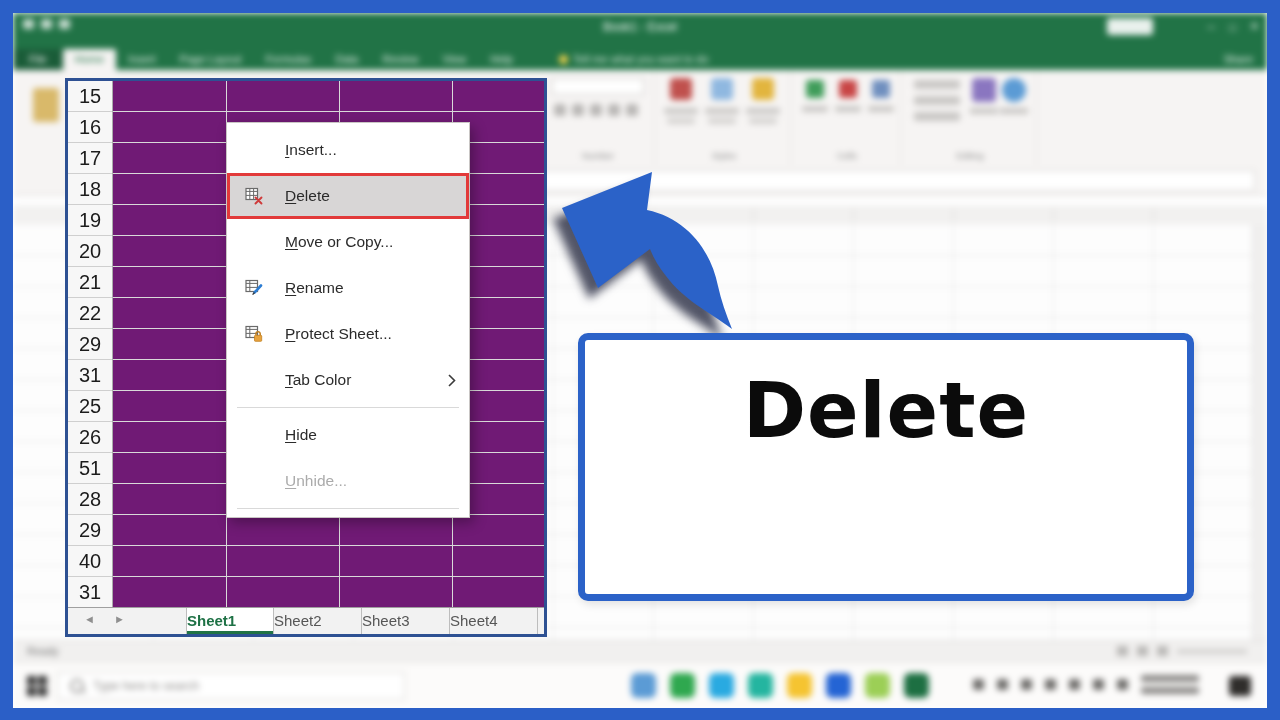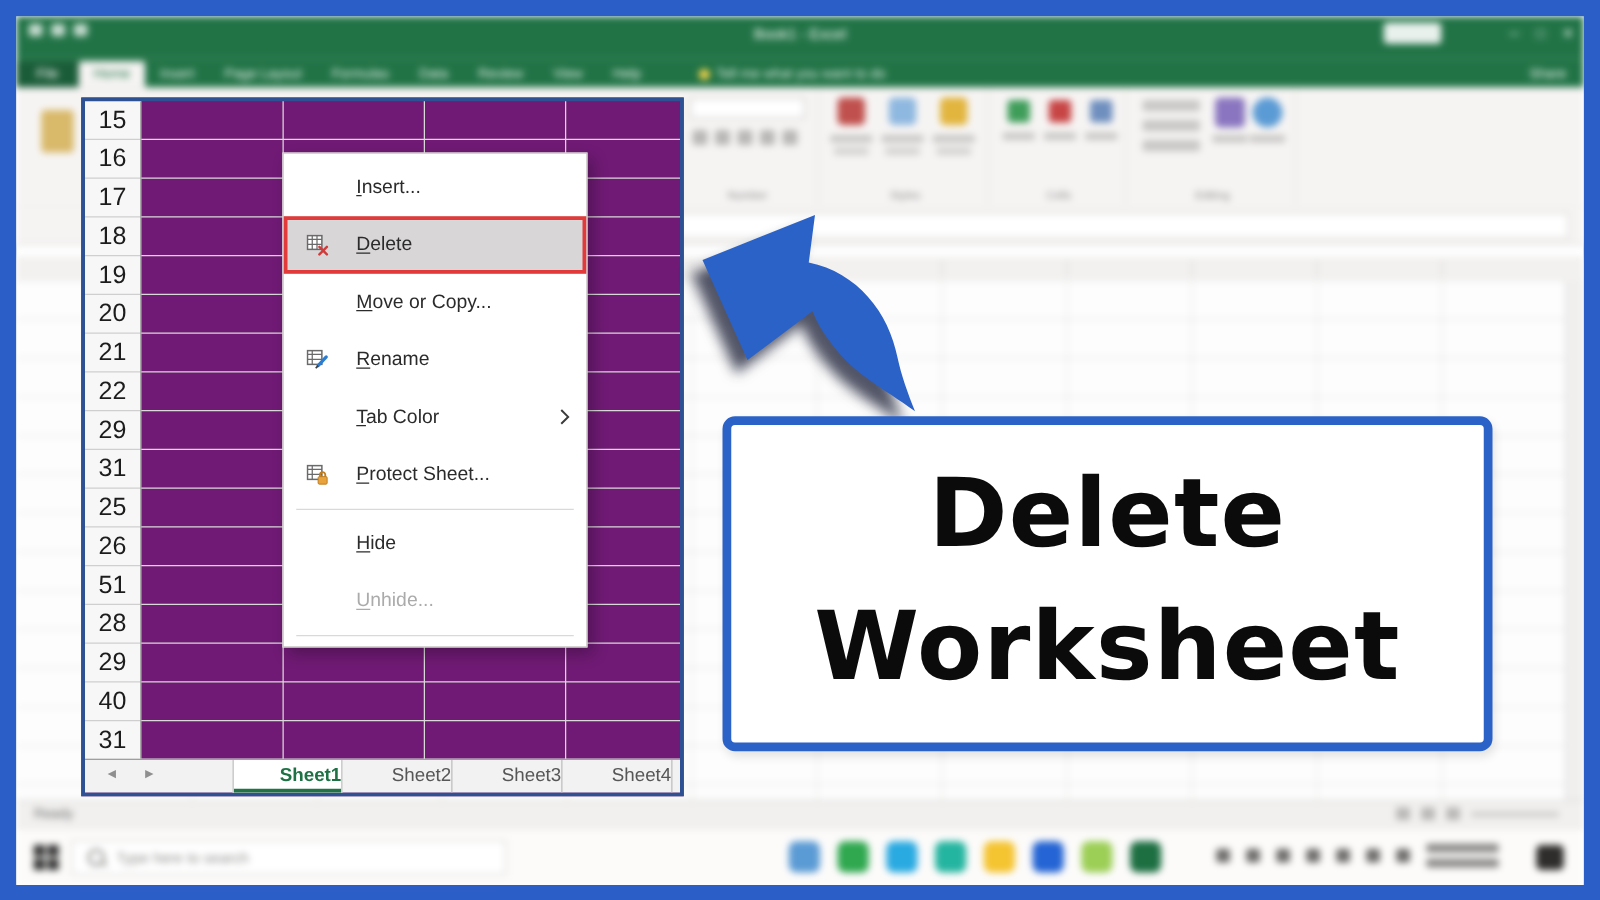--- a/index.html
+++ b/index.html
@@ -59,21 +59,21 @@
   .clear-region{position:absolute;left:65px;top:78px;width:482px;height:559px;border:3px solid #2e5193;background:#701a75;box-sizing:border-box;}
   .rowcol{position:absolute;left:0;top:0;width:45px;height:527px;background:#f7f7f7;border-right:1px solid #ababab;box-sizing:border-box;}
   .rh{height:31px;box-sizing:border-box;border-bottom:1px solid #cfcfcf;text-align:center;line-height:30px;font-size:20px;color:#1c1c1c;}
   .grid-area{position:absolute;left:45px;top:0;right:0;height:527px;}
   .ga-h{position:absolute;left:0;right:0;height:1px;background:#d9d9d9;}
   .ga-v{position:absolute;top:0;bottom:0;width:1px;background:#d9d9d9;}
   .sheetbar{position:absolute;left:0;right:0;bottom:0;height:26px;background:#f2f2f2;border-top:1px solid #9f9f9f;}
   .nav{position:absolute;top:5px;font-size:11px;color:#8f8f8f;}
   .nav.l{left:16px;} .nav.r{left:46px;}
   .tabs{position:absolute;left:118px;top:0;bottom:0;display:flex;}
-  .stab{width:88px;box-sizing:border-box;border-right:1px solid #bdbdbd;text-align:right;font-size:15px;line-height:25px;color:#565656;}
+  .stab{width:88px;box-sizing:border-box;border-right:1px solid #bdbdbd;text-align:left;font-size:15px;line-height:25px;color:#565656;}
   .stab:first-child{border-left:1px solid #bdbdbd;}
   .stab.active{background:#fff;color:#1e7145;font-weight:bold;box-shadow:inset 0 -3px 0 #217346;}
 
   
   .context-menu{position:absolute;left:158px;top:41px;width:244px;background:#ffffff;border:1px solid #c9c6c4;box-shadow:4px 5px 12px rgba(0,0,0,.3);padding:4px 0;box-sizing:border-box;}
   .menu-item{position:relative;height:46px;box-sizing:border-box;display:flex;align-items:center;padding-left:58px;font-size:15.5px;color:#2b2b2b;}
   .menu-item u{text-underline-offset:2px;}
   .menu-item.hl{background:#d8d6d6;border:3px solid #e23a3a;padding-left:55px;}
   .menu-item.disabled{color:#ababab;}
   .mi-icon{position:absolute;left:18px;top:14px;width:19px;height:18px;}
@@ -342,36 +342,36 @@
               <rect x="1" y="1.5" width="11.5" height="11" fill="#fff" stroke="#6a6a6a" stroke-width="1.2"></rect>
               <line x1="1" y1="4.4" x2="12.5" y2="4.4" stroke="#6a6a6a"></line>
               <line x1="4.8" y1="1.5" x2="4.8" y2="12.5" stroke="#6a6a6a"></line>
               <line x1="1" y1="8.4" x2="12.5" y2="8.4" stroke="#6a6a6a"></line>
               <path d="M9.5 13.5 L16 6.5" stroke="#2b7cd3" stroke-width="2.6" stroke-linecap="round"></path>
               <path d="M7.6 15.6 L9.5 13.5" stroke="#3a3a3a" stroke-width="1.4"></path>
             </svg></span>
           <span class="mi-label"><u>R</u>ename</span>
         </div>
         <div class="menu-item">
-          <span class="mi-label"><u>T</u>ab Color</span>
-          <span class="mi-chevron"><svg viewBox="0 0 8 13" width="8" height="13">
-              <path d="M1 1 L6.5 6.5 L1 12" fill="none" stroke="#3b3b3b" stroke-width="1.6"></path>
-            </svg></span>
-        </div>
-        <div class="menu-item">
           <span class="mi-icon"><svg viewBox="0 0 19 18" width="19" height="18">
               <rect x="1" y="1.5" width="11.5" height="11" fill="#fff" stroke="#6a6a6a" stroke-width="1.2"></rect>
               <line x1="1" y1="4.4" x2="12.5" y2="4.4" stroke="#6a6a6a"></line>
               <line x1="4.8" y1="1.5" x2="4.8" y2="12.5" stroke="#6a6a6a"></line>
               <line x1="1" y1="8.4" x2="12.5" y2="8.4" stroke="#6a6a6a"></line>
               <path d="M11 10.5 V8.8 a2.1 2.1 0 0 1 4.2 0 V10.5" fill="none" stroke="#c07f1f" stroke-width="1.5"></path>
               <rect x="9.5" y="10.3" width="7.2" height="6" rx="0.9" fill="#e8a33d" stroke="#c07f1f" stroke-width="0.8"></rect>
             </svg></span>
           <span class="mi-label"><u>P</u>rotect Sheet...</span>
         </div>
+        <div class="menu-item">
+          <span class="mi-label"><u>T</u>ab Color</span>
+          <span class="mi-chevron"><svg viewBox="0 0 8 13" width="8" height="13">
+              <path d="M1 1 L6.5 6.5 L1 12" fill="none" stroke="#3b3b3b" stroke-width="1.6"></path>
+            </svg></span>
+        </div>
         <div class="menu-sep"></div>
         <div class="menu-item">
           <span class="mi-label"><u>H</u>ide</span>
         </div>
         <div class="menu-item disabled">
           <span class="mi-label"><u>U</u>nhide...</span>
         </div>
         <div class="menu-sep"></div>
       </div>
   </div>
@@ -380,16 +380,15 @@
     <path d="M 14 50 L 104 14 L 99 52
              C 138 60, 163 92, 170 128
              C 173 142, 178 156, 184 171
              C 158 152, 136 142, 118 118
              C 111 109, 106 101, 102 91
              L 50 130 Z" fill="#2b62c8"></path>
   </svg>
 
   <div class="callout">
     <div>Delete</div>
-    <div>Worksheet</div>
   </div>
 
 </div>
 
 </body></html>

